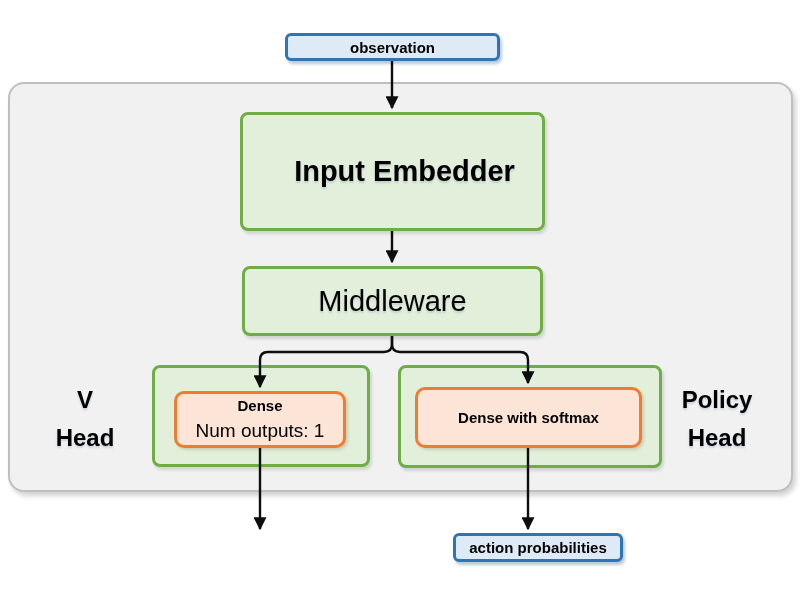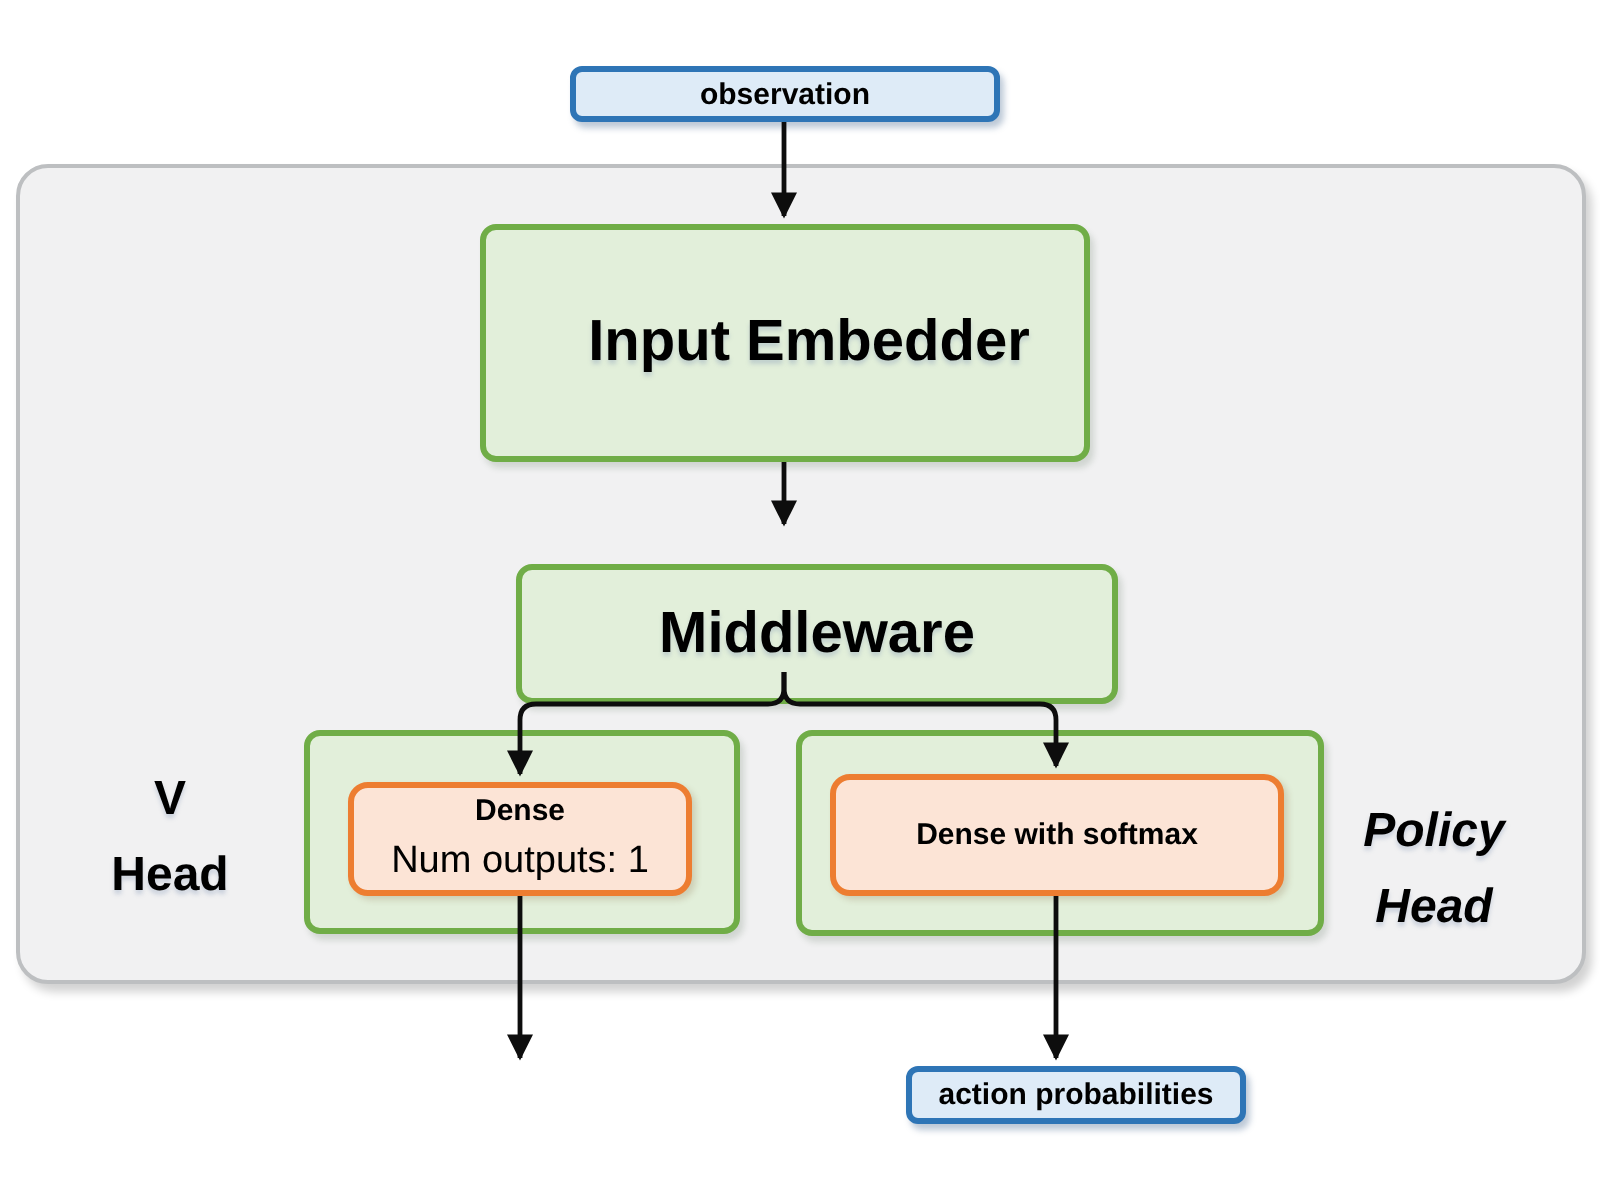--- a/index.html
+++ b/index.html
@@ -45,21 +45,21 @@
   .statev     { left: 175px; top: 533px; width: 170px; height: 29px; }
   .actionp    { left: 453px; top: 533px; width: 170px; height: 29px; }
 
   .green {
     background: var(--green-fill, #e2efda);
     border: 3px solid var(--green-border, #70ad47);
     border-radius: 8px;
     box-shadow: 2px 3px 3px rgba(60,90,60,0.18);
   }
   .embedder   { left: 240px; top: 112px; width: 305px; height: 119px; font-size: 29px; font-weight: bold; padding-left: 24px; }
-  .middleware { left: 258px; top: 266px; width: 301px; height: 70px;  font-size: 29px; font-weight: bold; margin-top: 16px; }
+  .middleware { left: 242px; top: 266px; width: 301px; height: 70px;  font-size: 29px; font-weight: normal; }
   .vgreen     { left: 152px; top: 365px; width: 218px; height: 102px; }
   .pgreen     { left: 398px; top: 365px; width: 264px; height: 103px; }
 
   .orange {
     background: var(--orange-fill, #fce4d6);
     border: 3px solid var(--orange-border, #ed7d31);
     border-radius: 10px;
     box-shadow: 2px 2px 3px rgba(120,80,40,0.20);
     flex-direction: column;
     line-height: 1.45;
@@ -70,21 +70,21 @@
   .dense-subtitle { font-size: 19px; }
 
   .head-label {
     font-size: 24px;
     font-weight: bold;
     line-height: 38px;
     text-align: center;
     text-shadow: 0 2px 2px rgba(130,150,180,0.35);
   }
   .vlabel { left: 30px;  top: 381px; width: 110px; }
-  .plabel { left: 662px; top: 397px; width: 110px; font-style: italic; }
+  .plabel { left: 662px; top: 381px; width: 110px; }
 
   .big-shadow { text-shadow: 0 2px 2px rgba(130,150,180,0.35); }
 
   .arrows {
     position: absolute;
     left: 0; top: 0;
     pointer-events: none;
     z-index: 10;
   }
   .arrows path {

